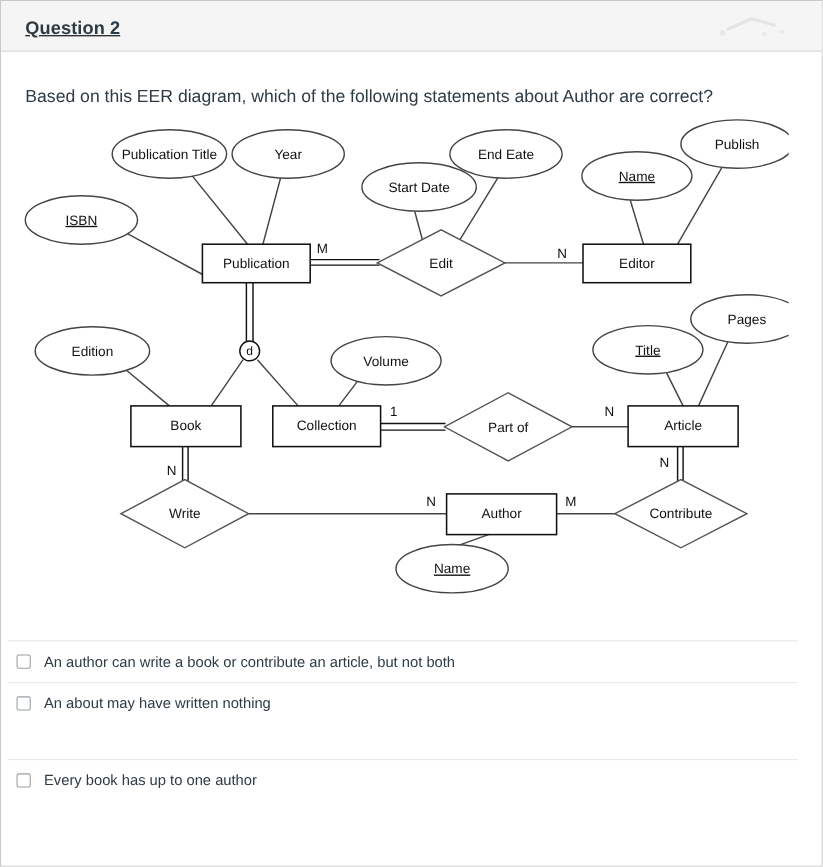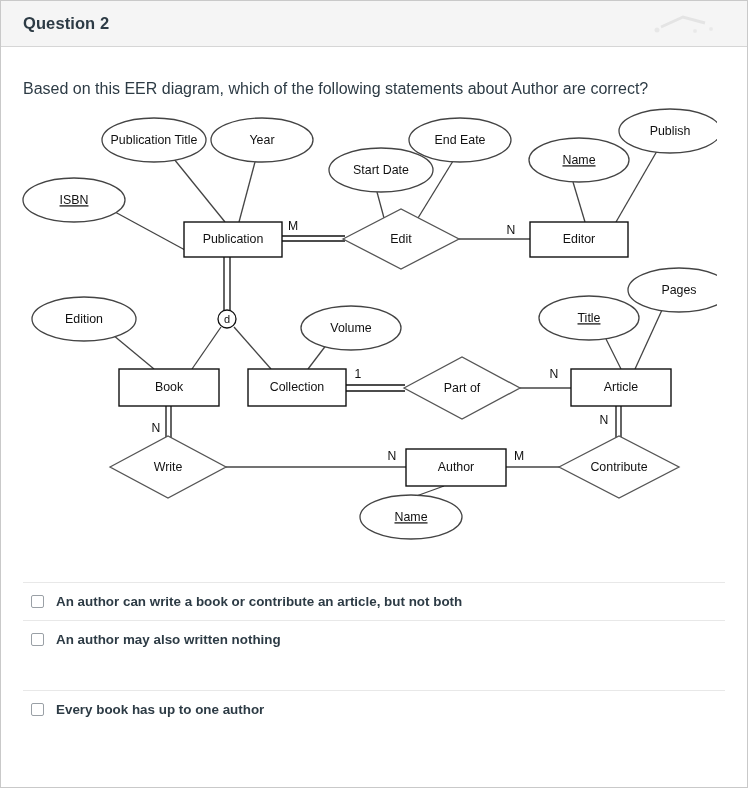--- a/index.html
+++ b/index.html
@@ -18,22 +18,22 @@
     border: 1px solid #c9c9c9;
     overflow: hidden;
   }
   
   #question-header {
     position: relative;
     height: 46px;
     background: #f5f5f5;
     border-bottom: 1px solid #d6d6d6;
     display: flex;
-    align-items: center;
-    padding: 0 22px;
+    padding: 16px 22px;
+    text-decoration: underline;
   }
   #question-header .title {
     font-size: 16.5px;
     font-weight: bold;
     color: #2d3b45;
     letter-spacing: 0.1px;
   }
   #header-watermark {
     position: absolute;
     right: 18px;
@@ -115,22 +115,21 @@
   .spec-label {
     font-family: "Liberation Sans", sans-serif;
     font-size: 11px;
     fill: #111111;
     text-anchor: middle;
     dominant-baseline: middle;
   }
   
   #answers {
     margin-top: 6px;
-    padding: 0 22px 0 22px;
-    font-weight: bold;
+    padding: 0 22px 0 6px;
   }
   .answer-row {
     display: flex;
     align-items: center;
     gap: 12px;
     height: 38px;
     border-top: 1px solid #e8e8e8;
     padding-left: 8px;
   }
   .answer-row:last-child { border-bottom: none; margin-top: 32px; }
@@ -351,21 +350,21 @@
 
   <div id="answers">
 
     <div class="answer-row">
       <div class="answer-checkbox"></div>
       <div class="answer-label">An author can write a book or contribute an article, but not both</div>
     </div>
 
     <div class="answer-row">
       <div class="answer-checkbox"></div>
-      <div class="answer-label">An author may also written nothing</div>
+      <div class="answer-label">An about may have written nothing</div>
     </div>
 
 
     <div class="answer-row">
       <div class="answer-checkbox"></div>
       <div class="answer-label">Every book has up to one author</div>
     </div>
 
   </div>
 

